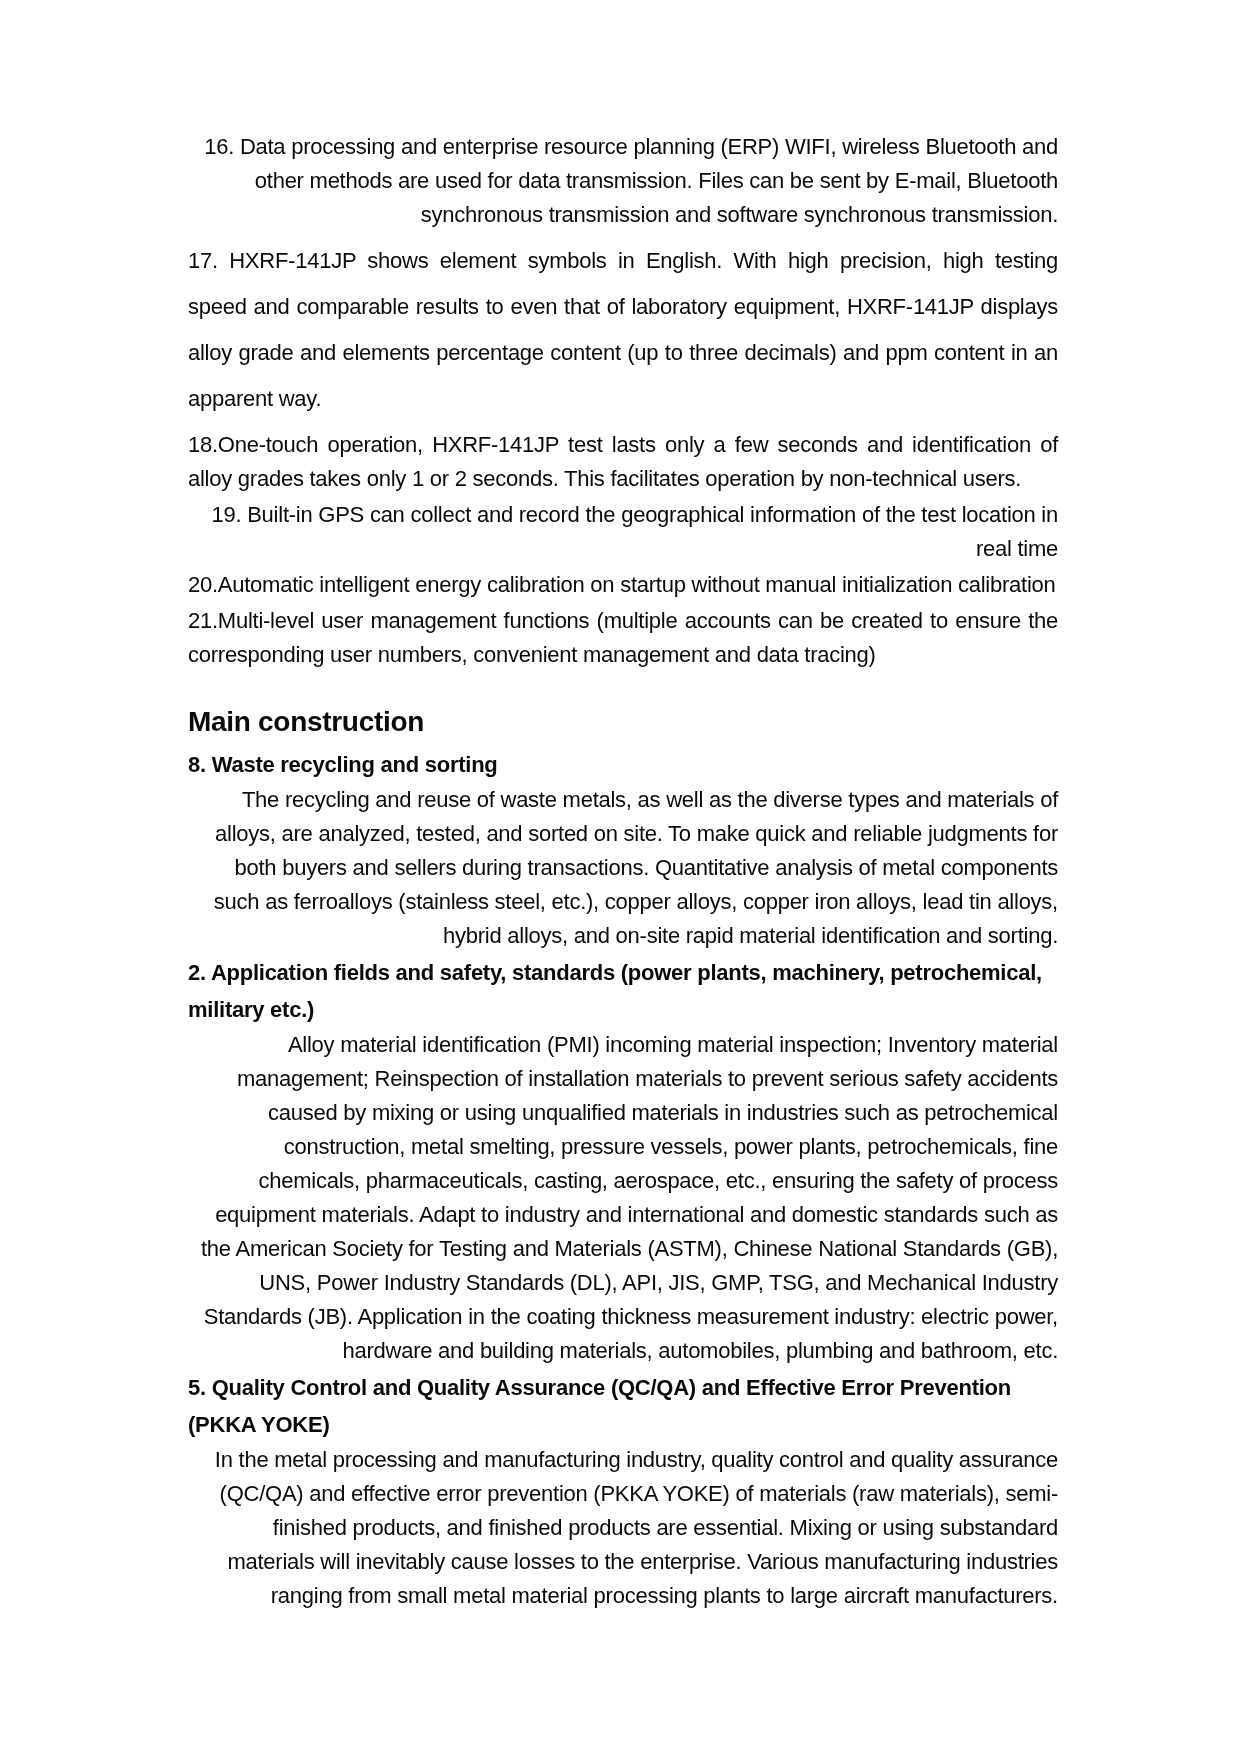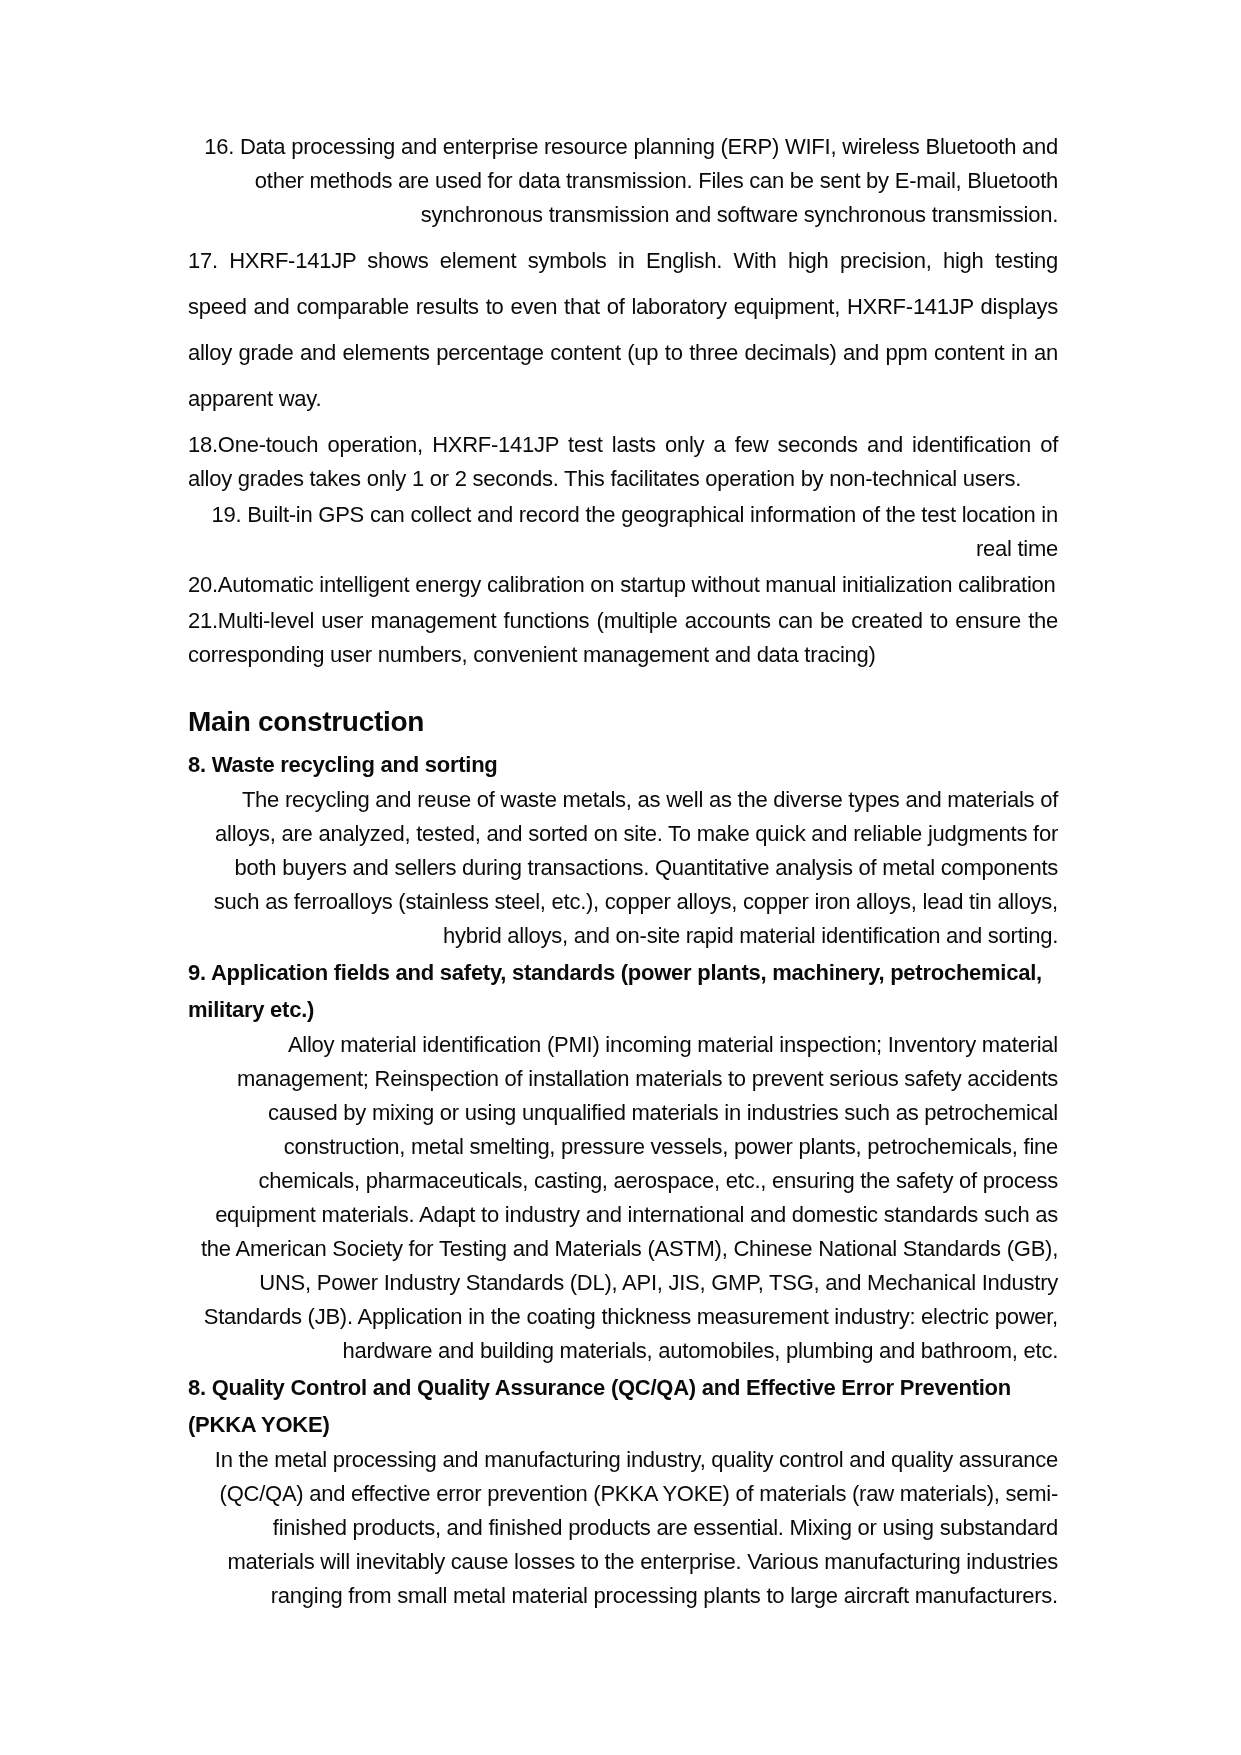--- a/index.html
+++ b/index.html
@@ -70,19 +70,19 @@
 
   <p class="para justified">20.Automatic intelligent energy calibration on startup without manual initialization calibration</p>
 
   <p class="para justified">21.Multi-level user management functions (multiple accounts can be created to ensure the corresponding user numbers, convenient management and data tracing)</p>
 
   <h2 class="main-heading">Main construction</h2>
 
   <p class="section-title">8. Waste recycling and sorting</p>
   <p class="section-body">The recycling and reuse of waste metals, as well as the diverse types and materials of alloys, are analyzed, tested, and sorted on site. To make quick and reliable judgments for both buyers and sellers during transactions. Quantitative analysis of metal components such as ferroalloys (stainless steel, etc.), copper alloys, copper iron alloys, lead tin alloys, hybrid alloys, and on-site rapid material identification and sorting.</p>
 
-  <p class="section-title">9. Application fields and safety, standards (power plants, machinery, petrochemical, military etc.)</p>
+  <p class="section-title">2. Application fields and safety, standards (power plants, machinery, petrochemical, military etc.)</p>
   <p class="section-body">Alloy material identification (PMI) incoming material inspection; Inventory material management; Reinspection of installation materials to prevent serious safety accidents caused by mixing or using unqualified materials in industries such as petrochemical construction, metal smelting, pressure vessels, power plants, petrochemicals, fine chemicals, pharmaceuticals, casting, aerospace, etc., ensuring the safety of process equipment materials. Adapt to industry and international and domestic standards such as the American Society for Testing and Materials (ASTM), Chinese National Standards (GB), UNS, Power Industry Standards (DL), API, JIS, GMP, TSG, and Mechanical Industry Standards (JB). Application in the coating thickness measurement industry: electric power, hardware and building materials, automobiles, plumbing and bathroom, etc.</p>
 
-  <p class="section-title">8. Quality Control and Quality Assurance (QC/QA) and Effective Error Prevention (PKKA YOKE)</p>
+  <p class="section-title">5. Quality Control and Quality Assurance (QC/QA) and Effective Error Prevention (PKKA YOKE)</p>
   <p class="section-body">In the metal processing and manufacturing industry, quality control and quality assurance (QC/QA) and effective error prevention (PKKA YOKE) of materials (raw materials), semi-finished products, and finished products are essential. Mixing or using substandard materials will inevitably cause losses to the enterprise. Various manufacturing industries ranging from small metal material processing plants to large aircraft manufacturers.</p>
 
 </div>
 
 </body></html>

